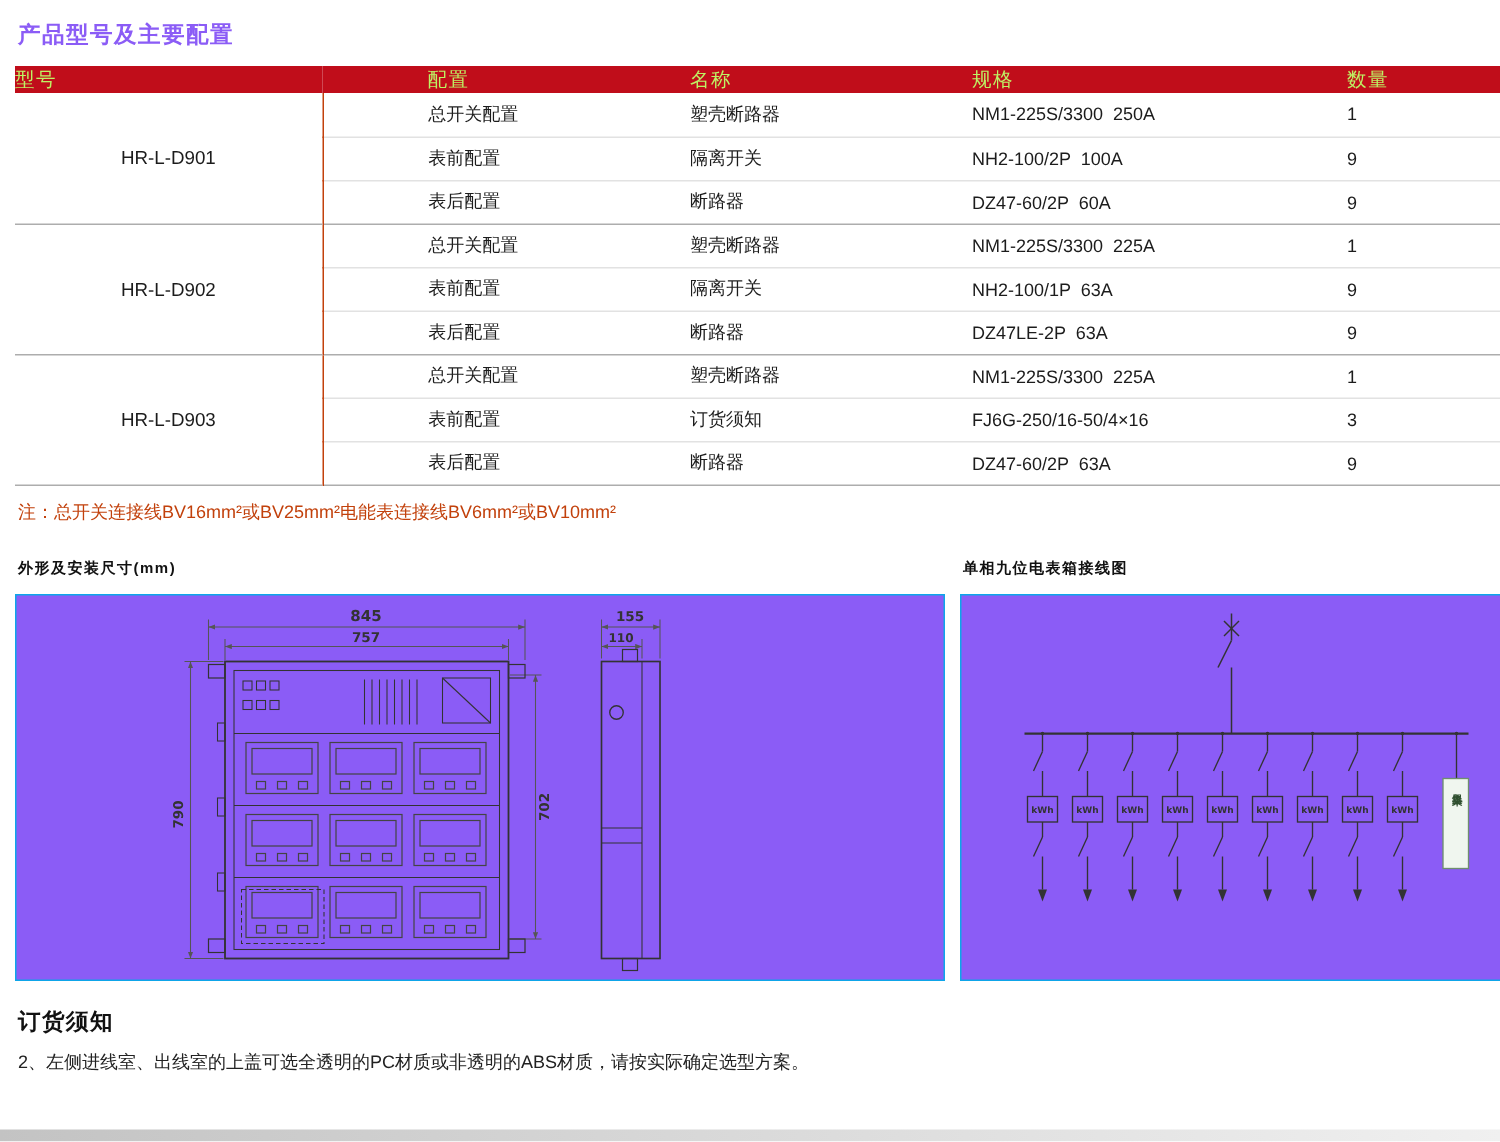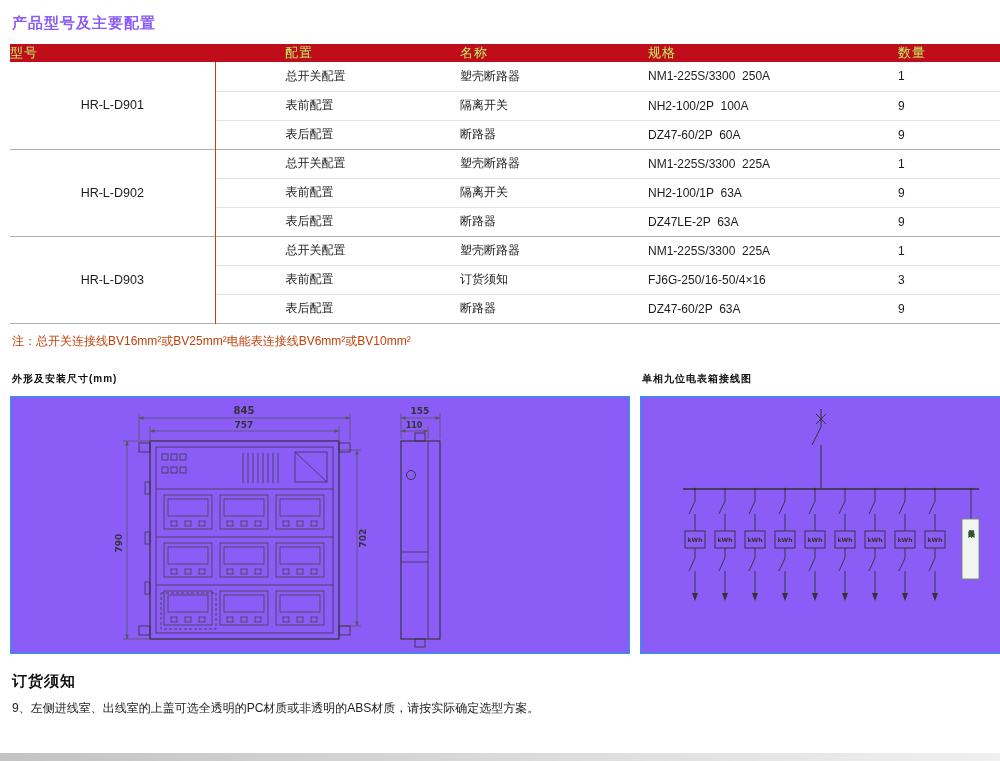--- a/index.html
+++ b/index.html
@@ -287,18 +287,18 @@
             <rect x="321" y="122" width="17" height="60" fill="#f0f6ef" stroke="#6f8f6f" stroke-width="0.9"></rect>
             <text x="330" y="127" font-size="7" text-anchor="start" fill="#2f4f2f" class="vtext">采集器</text>
           </g>
         </svg>
       </div>
     </div>
   </div>
 
   <div class="footer-block">
     <h2>订货须知</h2>
-    <p>9、左侧进线室、出线室的上盖可选全透明的PC材质或非透明的ABS材质，请按实际确定选型方案。</p>
+    <p>2、左侧进线室、出线室的上盖可选全透明的PC材质或非透明的ABS材质，请按实际确定选型方案。</p>
   </div>
 
 </div>
 
 <div class="bottom-bar"></div>
 
 </body></html>

